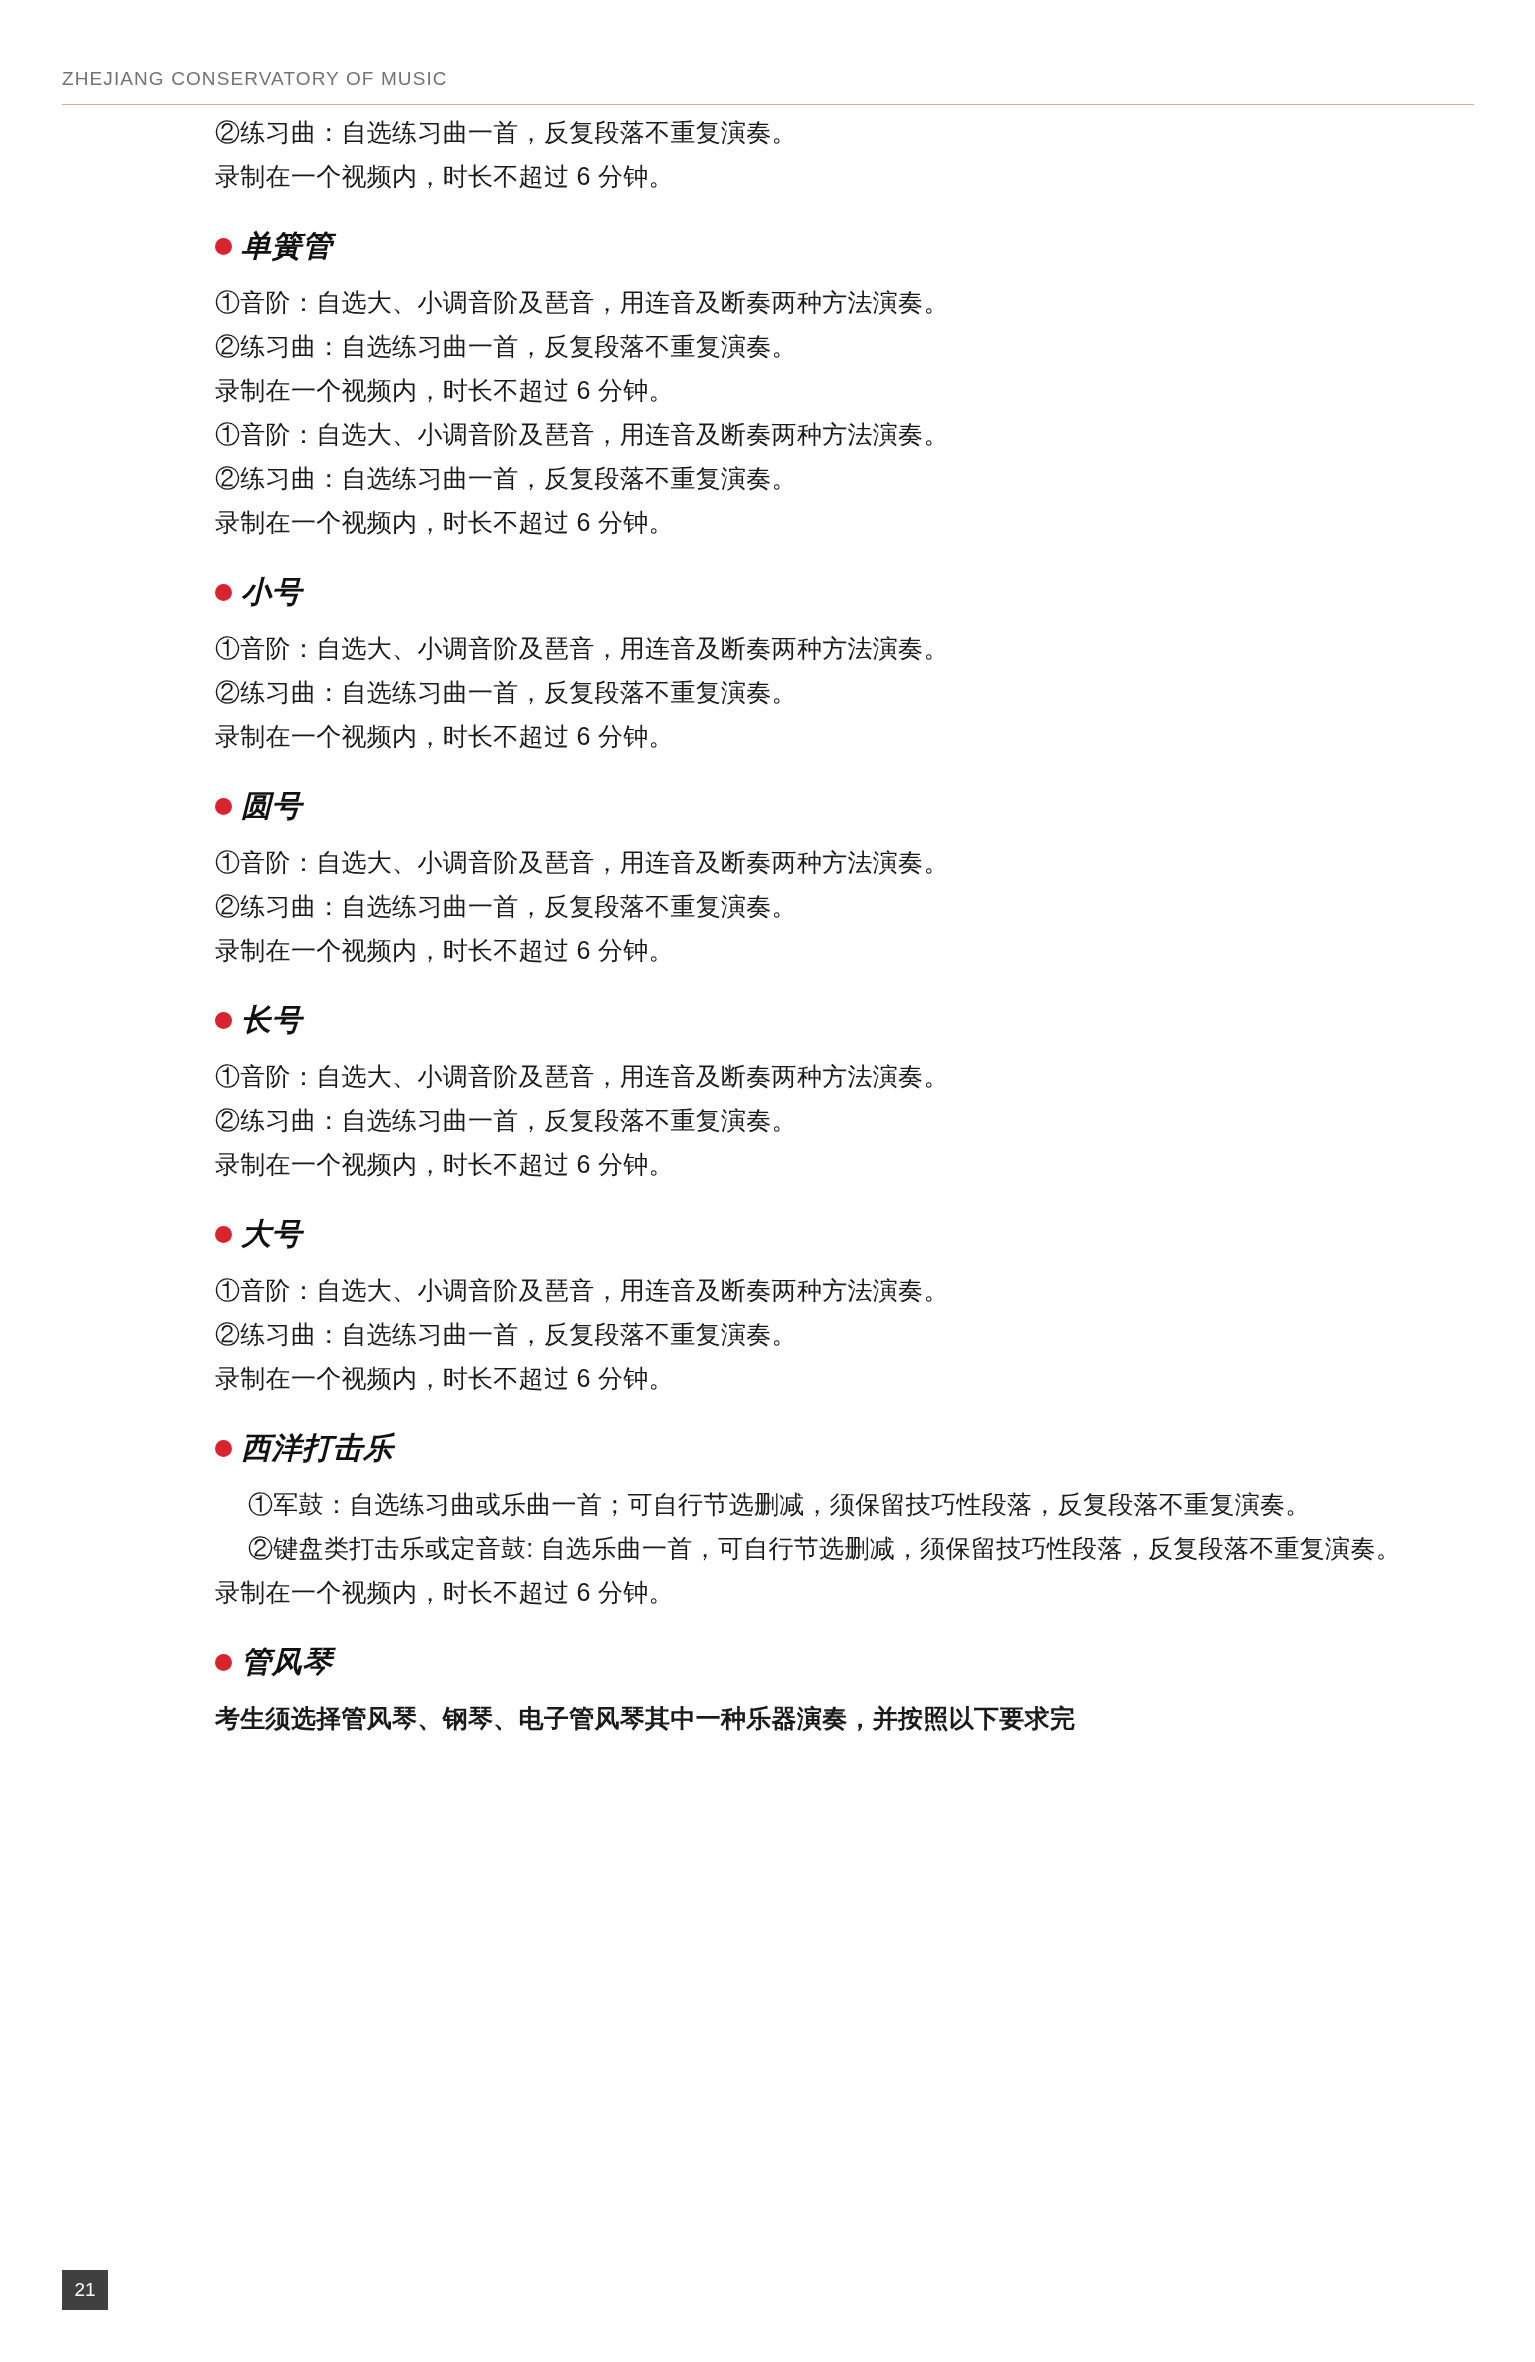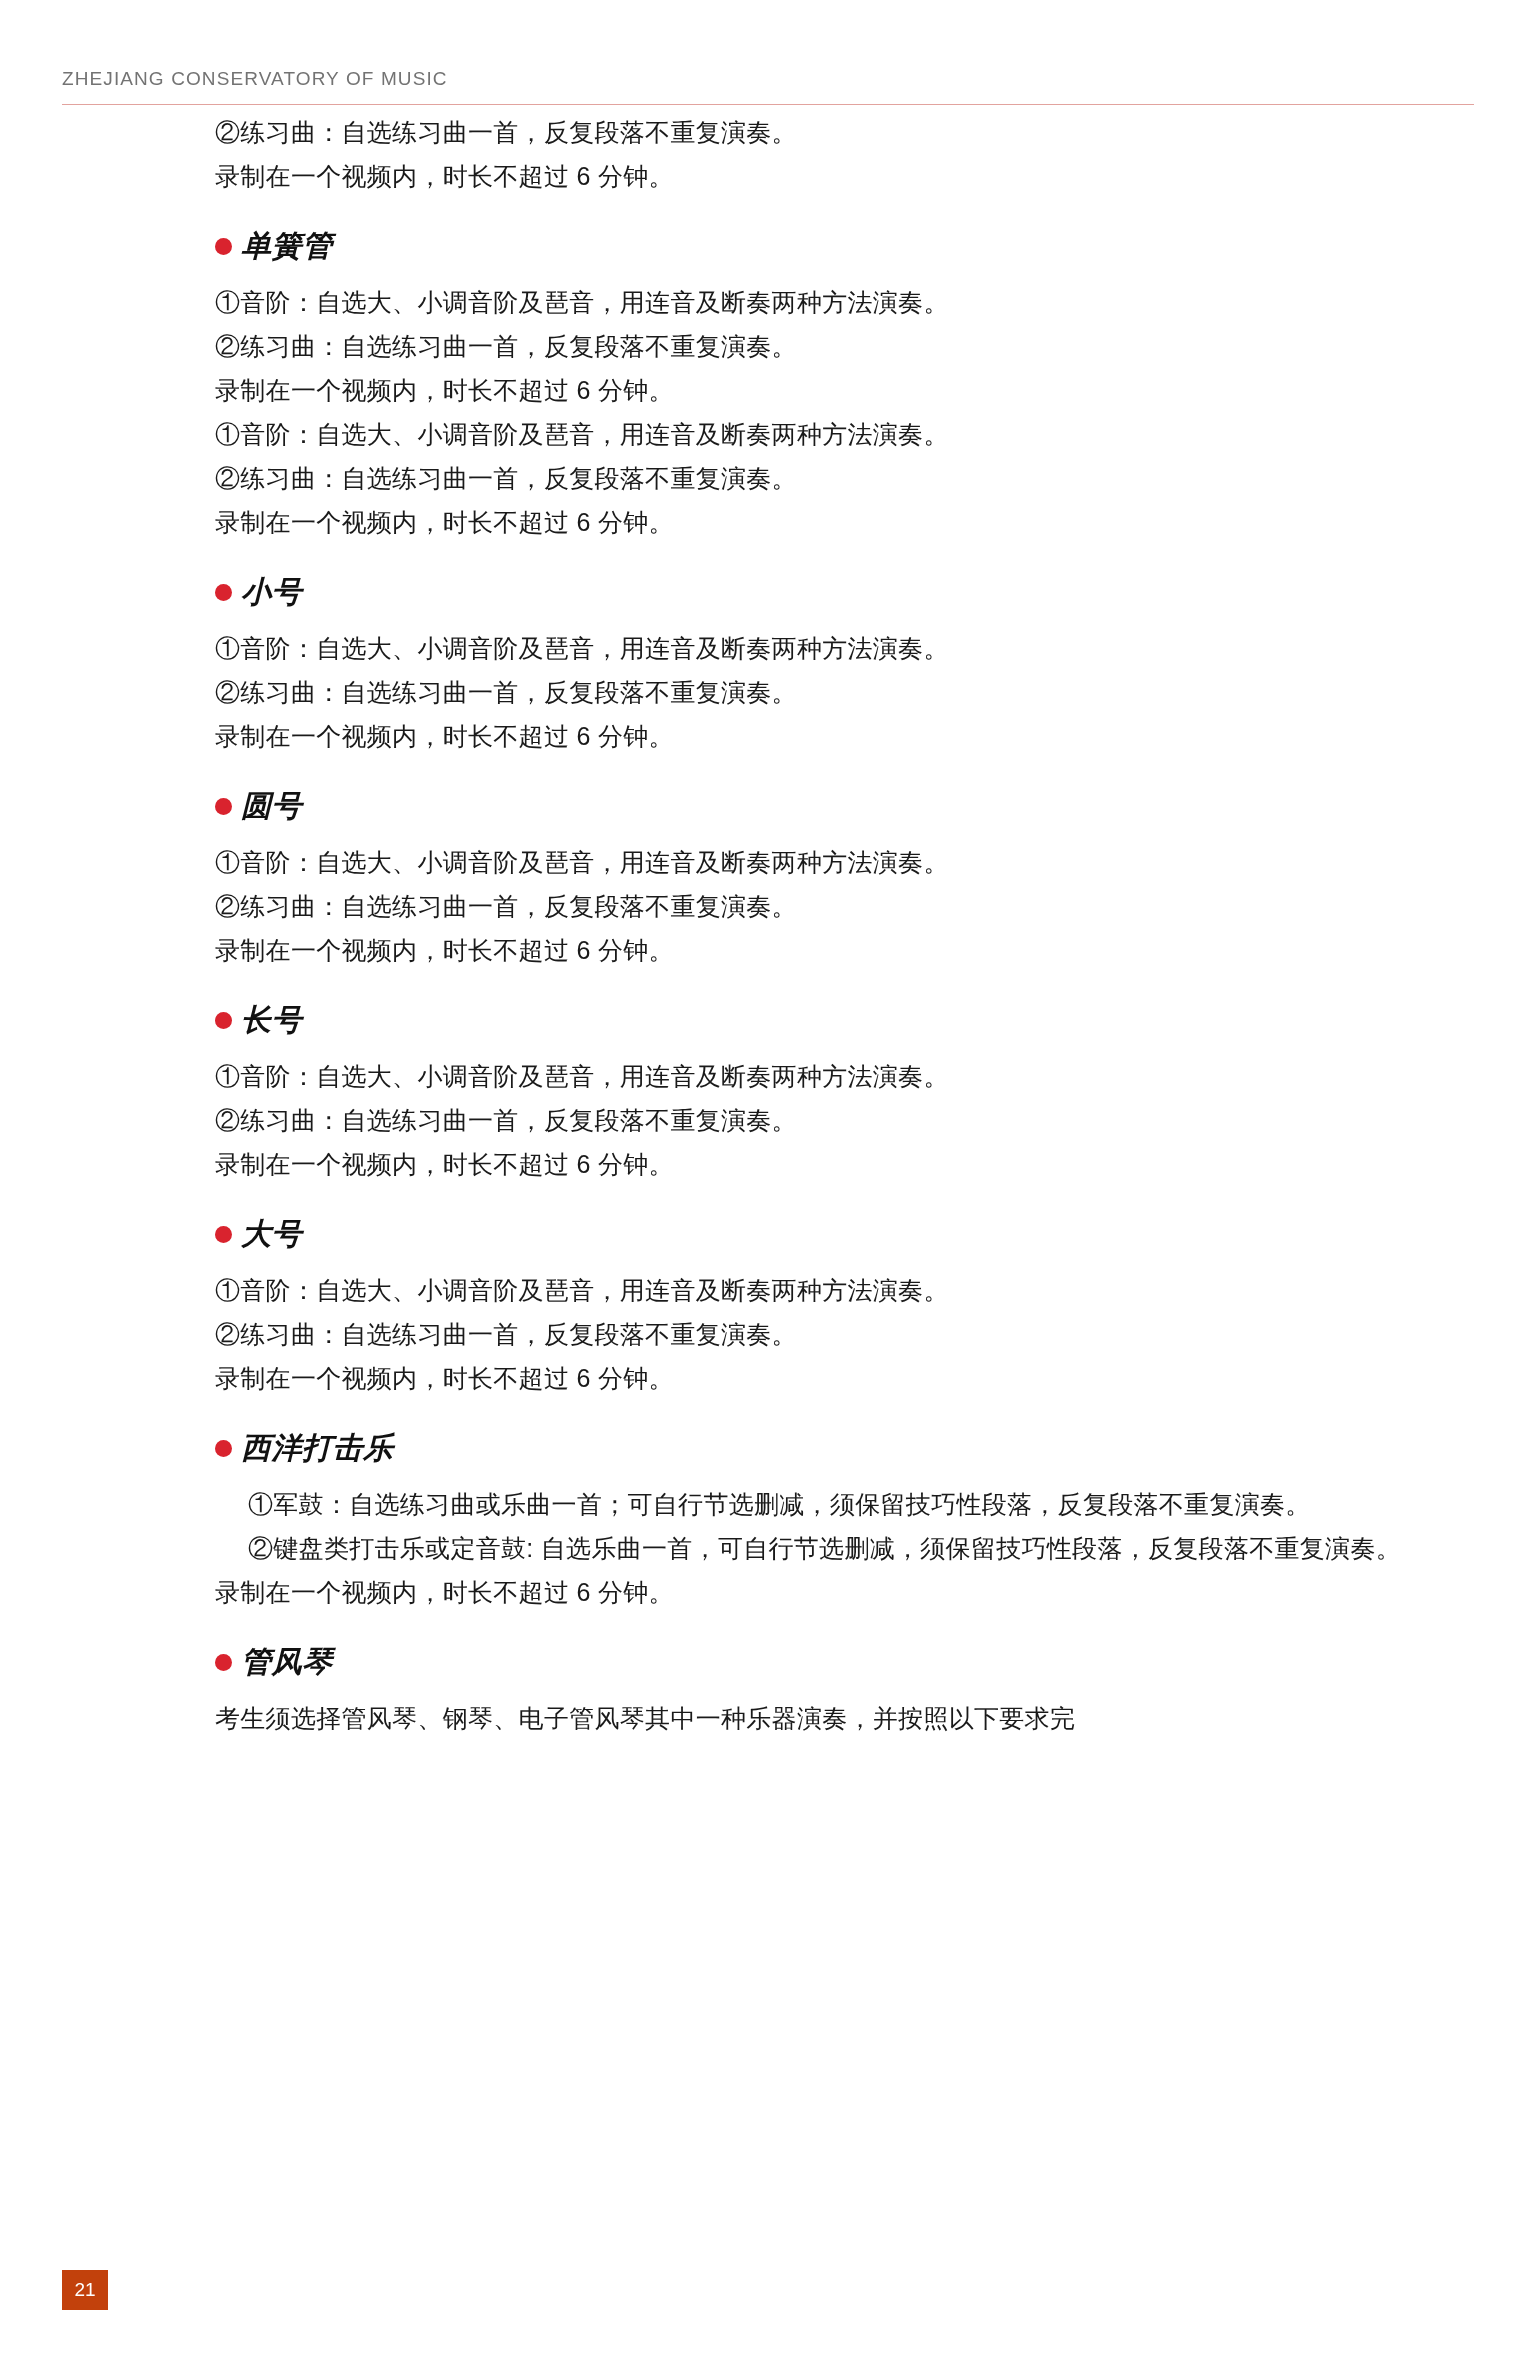--- a/index.html
+++ b/index.html
@@ -91,32 +91,32 @@
   }
   
   .para.wrap {
     padding-left: 128px;
     padding-right: 84px;
     text-indent: 120px;
     text-align: justify;
   }
 
   .para.bold {
-    font-weight: normal;
+    font-weight: bold;
     font-size: 25px;
   }
 
   
   .page-number {
     position: absolute;
     left: 62px;
     bottom: 52px;
     width: 46px;
     height: 40px;
-    background: #c2410c;
+    background: #404040;
     color: #ffffff;
     font-size: 19px;
     display: flex;
     align-items: center;
     justify-content: center;
     font-family: "Liberation Sans", sans-serif;
   }
 </style>
 </head>
 <body>

